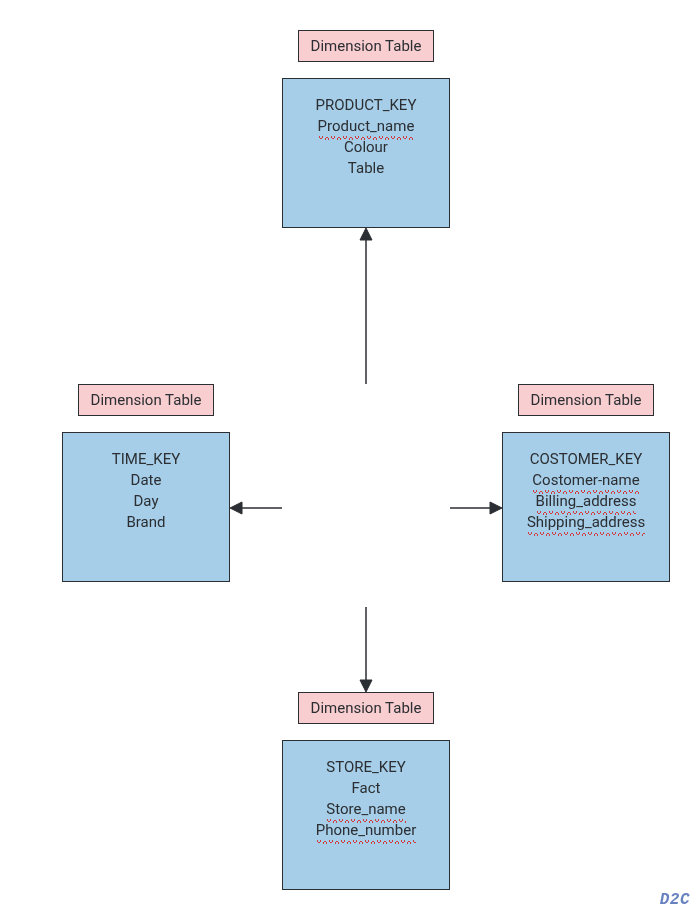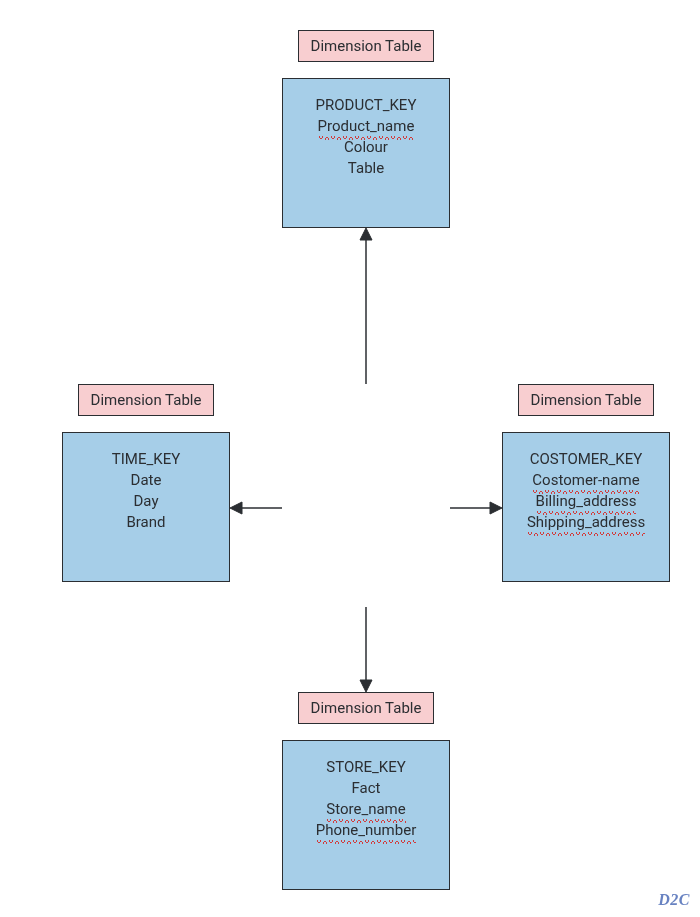--- a/index.html
+++ b/index.html
@@ -60,21 +60,21 @@
   }
   .arrow {
     position: absolute;
     stroke: #2B2E32;
     fill: #2B2E32;
   }
   .watermark {
     position: absolute;
     right: 10px;
     bottom: 8px;
-    font-family: Liberation Serif, serif;
+    font-family: Liberation Mono, monospace;
     font-style: italic;
     font-weight: 600;
     color: #4E6DB7;
     font-size: 16px;
     letter-spacing: 0.5px;
     opacity: 0.85;
   }
 </style>
 </head>
 <body>

